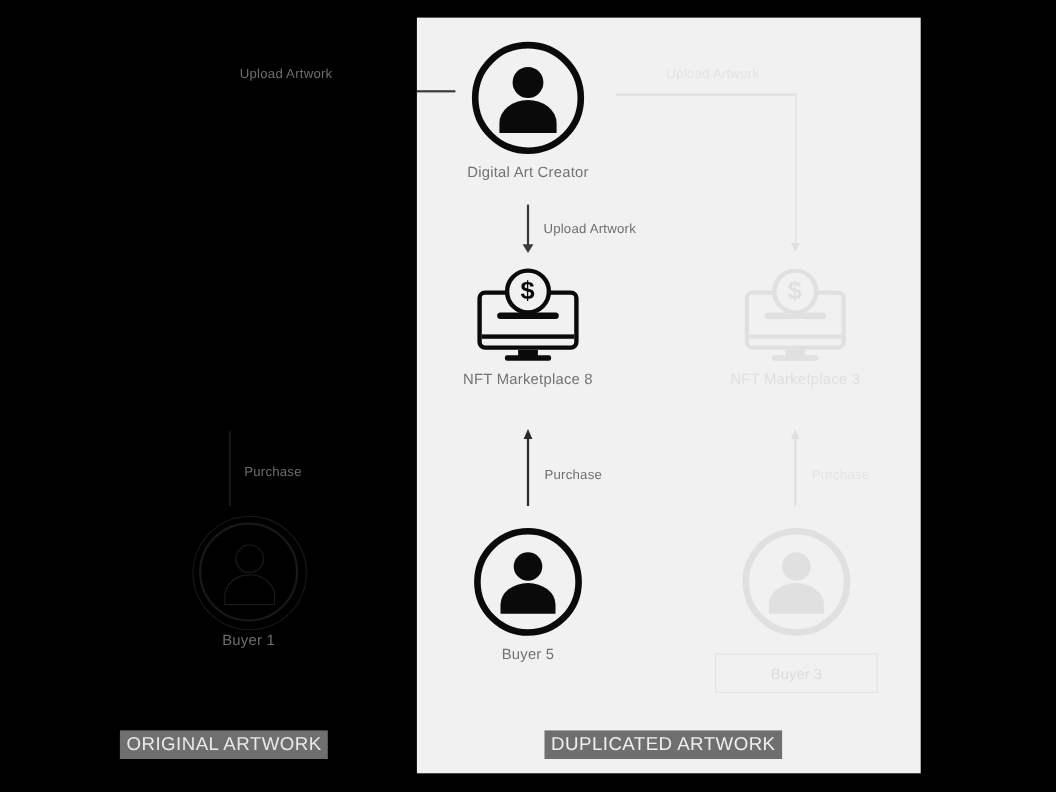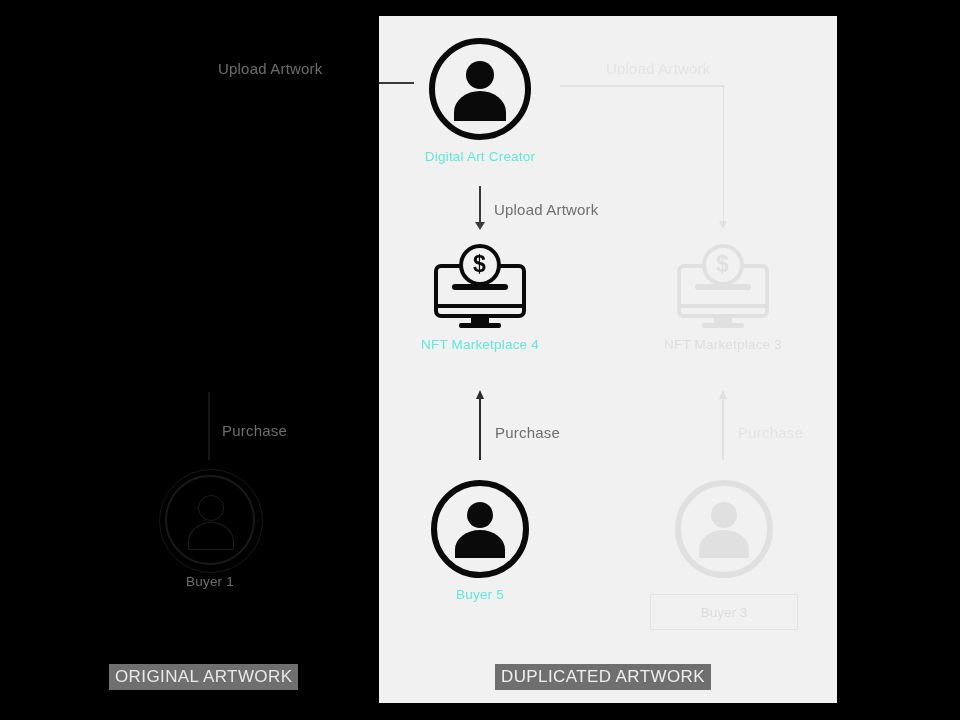--- a/index.html
+++ b/index.html
@@ -23,21 +23,21 @@
   .avatar .head{position:absolute;border-radius:50%;}
   .avatar .body{position:absolute;border-radius:50% 50% 0 0 / 70% 70% 0 0;}
 
   
   .dark .node-label{color:#6d6d6d;}
   .dark-avatar{border:2px solid #191919;}
   .dark-avatar .head,.dark-avatar .body{background:transparent;border:1px solid #1d1d1d;}
   .dark-ring{position:absolute;border-radius:50%;border:1px solid #181818;}
 
   
-  .solid .node-label{color:#5eead4;}
+  .solid .node-label{color:#737373;}
   .solid-avatar{border:6px solid #0a0a0a;background:#f1f1f1;}
   .solid-avatar .head,.solid-avatar .body{background:#0a0a0a;}
 
   
   .ghost .node-label{color:#dedede;}
   .ghost-avatar{border:6px solid #e0e0e0;background:#f1f1f1;}
   .ghost-avatar .head,.ghost-avatar .body{background:#e0e0e0;}
 
   
   .monitor{position:relative;}
@@ -46,21 +46,21 @@
   .mon-neck{position:absolute;}
   .mon-base{position:absolute;border-radius:2px;}
   .coin{position:absolute;border-radius:50%;box-sizing:border-box;background:#f1f1f1;}
   .coin-bar{position:absolute;border-radius:3px;}
   .dollar{position:absolute;text-align:center;font-weight:bold;font-family:"Liberation Sans",sans-serif;}
 
   
   .ln{position:absolute;}
   .arrowhead{position:absolute;width:0;height:0;}
 
-  .edge-label{position:absolute;font-size:15px;white-space:nowrap;letter-spacing:.2px;}
+  .edge-label{position:absolute;font-size:12px;white-space:nowrap;letter-spacing:.2px;}
   .lbl-dark{color:#6d6d6d;}
   .lbl-solid{color:#6e6e6e;}
   .lbl-ghost{color:#e3e3e3;}
 
   
   .footer-cap{position:absolute;font-size:17px;letter-spacing:.4px;padding:3px 6px;white-space:nowrap;}
   #footer-original{background:#6f6f6f;color:#e9e9e9;}
   #footer-duplicated{background:#6f6f6f;color:#efefef;}
 
   
@@ -77,21 +77,21 @@
   <div class="panel" id="panel-duplicated"></div>
 
   <div class="edge-label lbl-dark" style="left:218px;top:60px;">Upload Artwork</div>
 
   <div class="ln" style="left:379px;top:82px;width:35px;height:2px;background:#3a3a3a;"></div>
 
 
   <div class="edge-label lbl-dark" style="left:222px;top:422px;">Purchase</div>
   <div class="ln" style="left:208px;top:392px;width:2px;height:68px;background:#161616;"></div>
 
-  <div class="node dark" id="node-buyer1" style="left:160px;top:475px;width:100px;justify-content:space-between;">
+  <div class="node dark" id="node-buyer1" style="left:176px;top:475px;width:100px;justify-content:space-between;">
     <div class="avatar dark-avatar" style="width:90px;height:90px;">
       <div class="dark-ring" style="left:-8px;top:-8px;width:102px;height:102px;"></div>
       <div class="head" style="left:31px;top:18px;width:24px;height:24px;"></div>
       <div class="body" style="left:21px;top:45px;width:44px;height:26px;"></div>
     </div>
     <div class="node-label">Buyer 1</div>
   </div>
 
   <div class="node solid" id="node-creator" style="left:418px;top:38px;width:124px;">
     <div class="avatar solid-avatar" style="width:102px;height:102px;">
@@ -114,21 +114,21 @@
     <div class="monitor" style="width:92px;height:84px;">
       <div class="mon-screen" style="left:0;top:20px;width:92px;height:54px;border:4.5px solid #0a0a0a;"></div>
       <div class="mon-inner-line" style="left:4px;top:60px;width:84px;height:3.5px;background:#0a0a0a;"></div>
       <div class="mon-neck" style="left:37px;top:74px;width:18px;height:7px;background:#0a0a0a;"></div>
       <div class="mon-base" style="left:25px;top:79px;width:42px;height:5px;background:#0a0a0a;"></div>
       <div class="coin" style="left:25px;top:0px;width:42px;height:42px;border:4.5px solid #0a0a0a;">
         <div class="dollar" style="left:0;top:4px;width:33px;font-size:23px;color:#0a0a0a;line-height:25px;">$</div>
       </div>
       <div class="coin-bar" style="left:18px;top:40px;width:56px;height:5.5px;background:#0a0a0a;"></div>
     </div>
-    <div class="node-label">NFT Marketplace 4</div>
+    <div class="node-label">NFT Marketplace 8</div>
   </div>
 
   <div class="node ghost" id="node-marketplace3" style="left:658px;top:244px;width:130px;">
     <div class="monitor" style="width:92px;height:84px;">
       <div class="mon-screen" style="left:0;top:20px;width:92px;height:54px;border:4.5px solid #e0e0e0;"></div>
       <div class="mon-inner-line" style="left:4px;top:60px;width:84px;height:3.5px;background:#e0e0e0;"></div>
       <div class="mon-neck" style="left:37px;top:74px;width:18px;height:7px;background:#e0e0e0;"></div>
       <div class="mon-base" style="left:25px;top:79px;width:42px;height:5px;background:#e0e0e0;"></div>
       <div class="coin" style="left:25px;top:0px;width:42px;height:42px;border:4.5px solid #e0e0e0;">
         <div class="dollar" style="left:0;top:4px;width:33px;font-size:23px;color:#e0e0e0;line-height:25px;">$</div>

